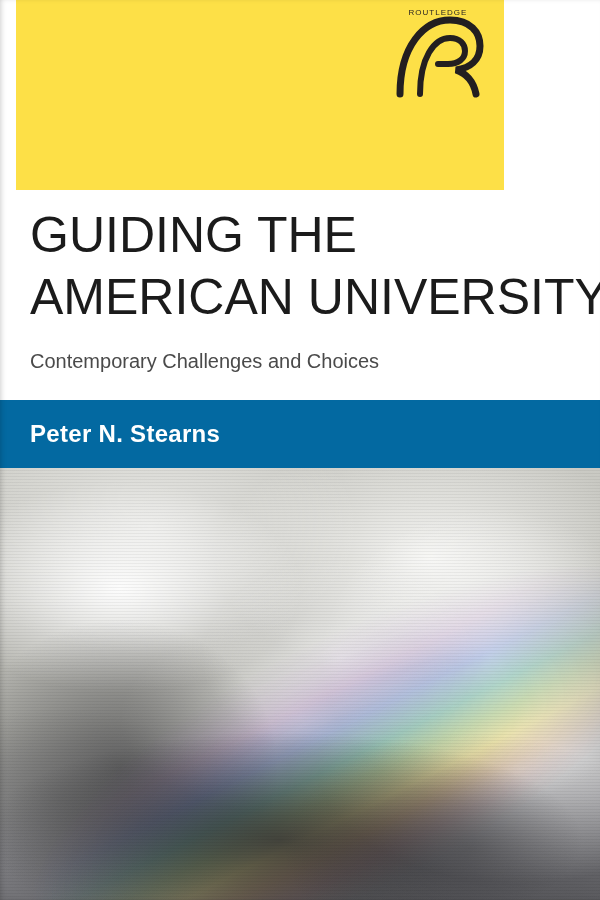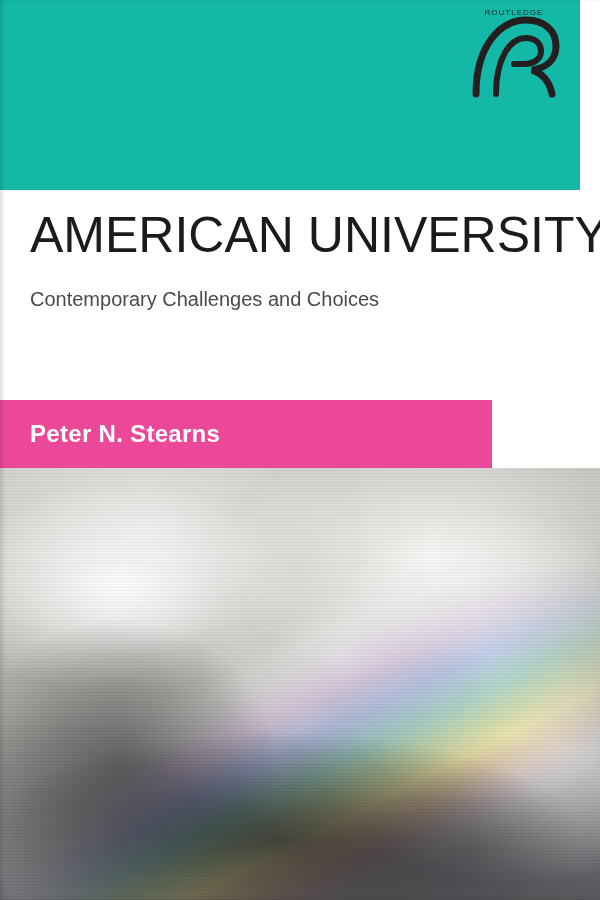--- a/index.html
+++ b/index.html
@@ -14,25 +14,25 @@
     position: relative;
     width: 600px;
     height: 900px;
     overflow: hidden;
     background: #ffffff;
   }
 
   
   .top-band {
     position: absolute;
-    left: 0;
+    left: 16px;
     top: 0;
-    width: 580px;
+    width: 488px;
     height: 190px;
-    background: #14b8a6;
+    background: #fde047;
   }
   .publisher-logo {
     position: absolute;
     right: 18px;
     top: 6px;
     width: 96px;
     height: 96px;
   }
   .publisher-logo svg {
     display: block;
@@ -65,23 +65,23 @@
     font-size: 20px;
     line-height: 30px;
     color: #4a4a4a;
   }
 
   
   .author-bar {
     position: absolute;
     left: 0;
     top: 400px;
-    width: 492px;
+    width: 600px;
     height: 68px;
-    background: #ec4899;
+    background: #0369a1;
     display: flex;
     align-items: center;
   }
   .author-name {
     margin-left: 30px;
     color: #ffffff;
     font-family: "Liberation Sans", sans-serif;
     font-weight: bold;
     font-size: 24px;
     letter-spacing: 0.3px;
@@ -205,20 +205,21 @@
     <div class="publisher-logo">
       <svg viewBox="0 0 96 96" width="96" height="96" aria-hidden="true">
         <path d="M10 88 C10 40, 34 14, 60 14 C80 14, 90 26, 90 40 C90 54, 80 62, 66 64 C78 68, 84 78, 86 88" fill="none" stroke="#231f20" stroke-width="7" stroke-linecap="round"></path>
         <path d="M30 88 C30 52, 44 32, 60 32 C70 32, 75 38, 75 45 C75 53, 68 58, 58 58 L48 58" fill="none" stroke="#231f20" stroke-width="6" stroke-linecap="round"></path>
         <text x="48" y="9" text-anchor="middle" font-family="Liberation Sans, sans-serif" font-size="8" letter-spacing="1" fill="#231f20">ROUTLEDGE</text>
       </svg>
     </div>
   </div>
 
   <div class="title-block">
+    <div class="title-line">GUIDING THE</div>
     <div class="title-line">AMERICAN UNIVERSITY</div>
     <div class="subtitle">Contemporary Challenges and Choices</div>
   </div>
 
   <div class="author-bar">
     <div class="author-name">Peter N. Stearns</div>
   </div>
 
   <div class="photo">
     <div class="photo-img">

